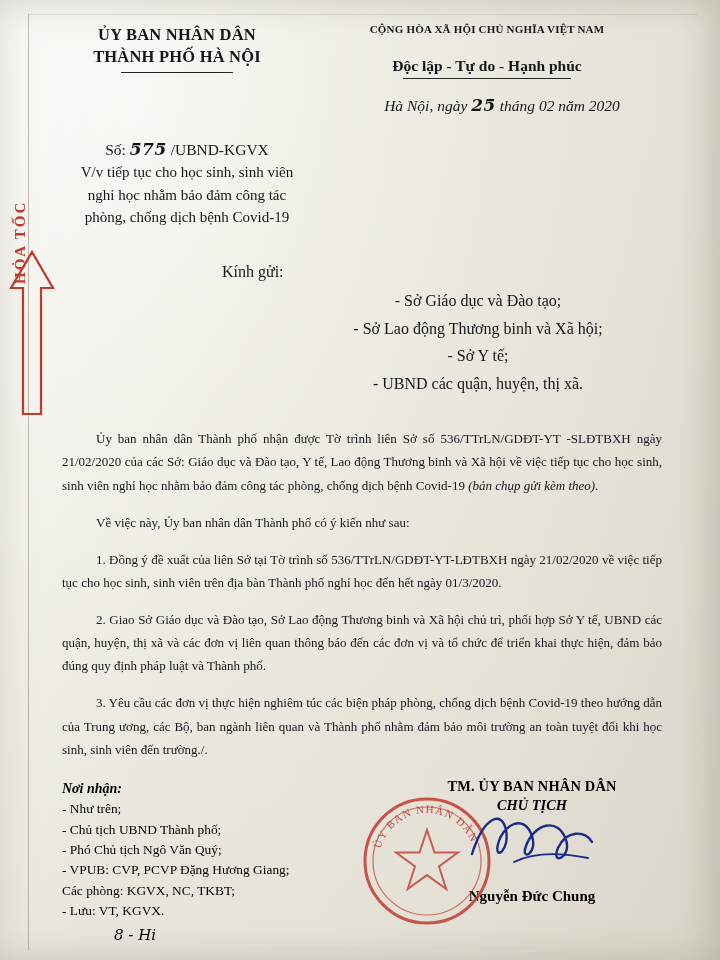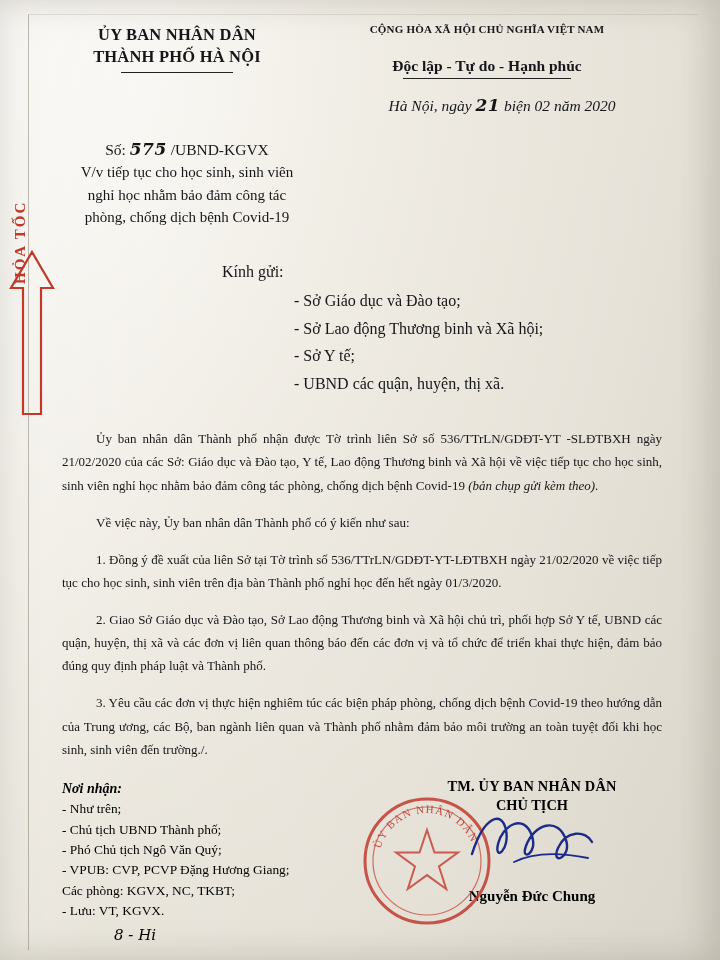--- a/index.html
+++ b/index.html
@@ -129,20 +129,21 @@
   .kg {
     margin-top: 34px;
     margin-left: 160px;
     font-size: 16px;
   }
   .recips {
     margin-top: 6px;
     margin-left: 232px;
     font-size: 16px;
     line-height: 1.72;
+    text-align: center;
   }
 
   
   .body {
     margin-top: 30px;
     font-size: 13px;
     line-height: 1.78;
     text-align: justify;
   }
   .body p {
@@ -179,20 +180,21 @@
   }
   .sign-t1 {
     font-weight: bold;
     font-size: 14.4px;
     letter-spacing: .2px;
   }
   .sign-t2 {
     font-weight: bold;
     font-size: 14.4px;
     margin-top: 2px;
+    font-style: italic;
   }
   .sign-name {
     font-weight: bold;
     font-size: 15px;
     margin-top: 74px;
   }
   .pen {
     position: absolute;
     left: 52px;
     top: 18px;
@@ -284,22 +286,22 @@
           <span>Số:</span>
           <span class="hand">575</span>
           <span>/UBND-KGVX</span>
         </div>
         <div class="vv">V/v tiếp tục cho học sinh, sinh viên</div>
         <div class="vv">nghỉ học nhằm bảo đảm công tác</div>
         <div class="vv">phòng, chống dịch bệnh Covid-19</div>
       </div>
       <div class="datebox">
         <span>Hà Nội, ngày</span>
-        <span class="hand">21</span>
-        <span>biện</span>
+        <span class="hand">25</span>
+        <span>tháng</span>
         <span>02</span>
         <span>năm</span>
         <span>2020</span>
       </div>
     </div>
 
     <div class="kg">Kính gửi:</div>
     <div class="recips">
       <div>- Sở Giáo dục và Đào tạo;</div>
       <div>- Sở Lao động Thương binh và Xã hội;</div>

